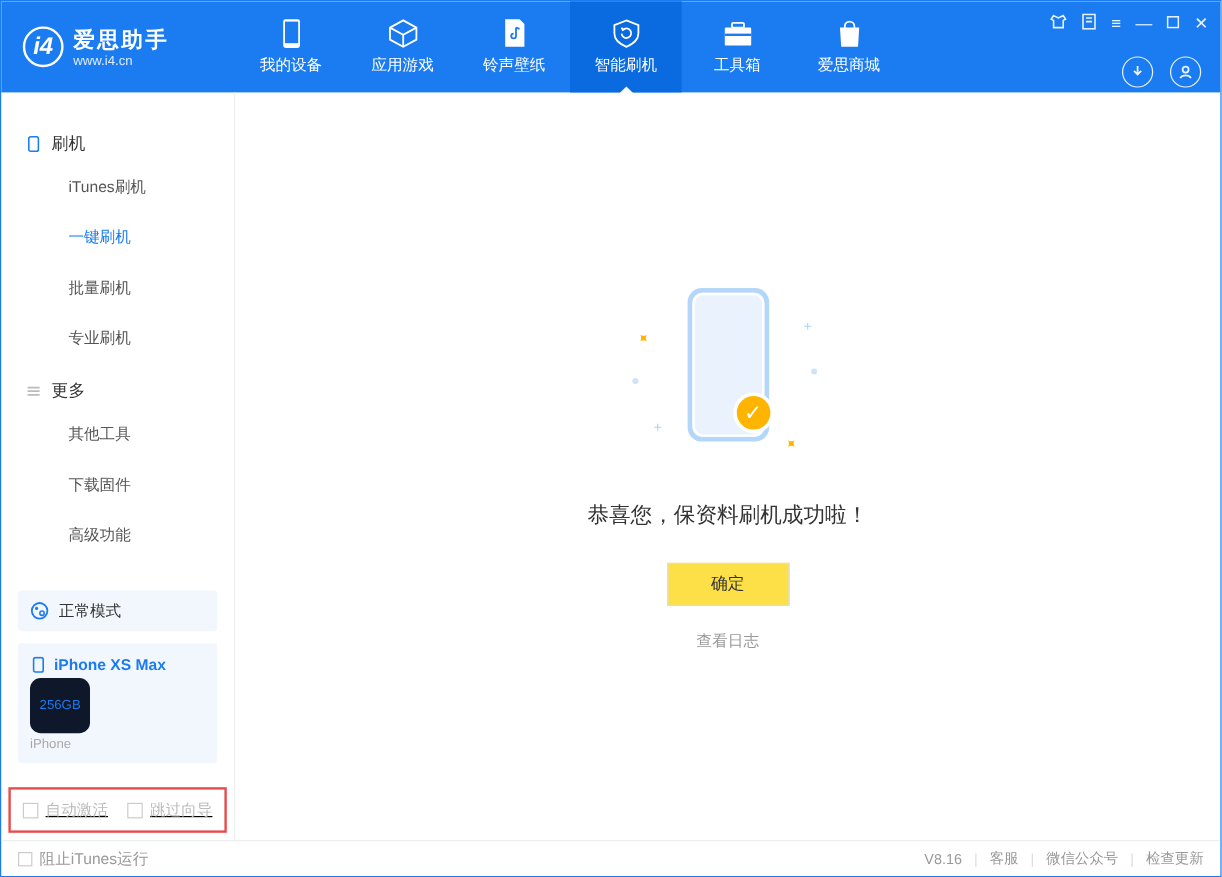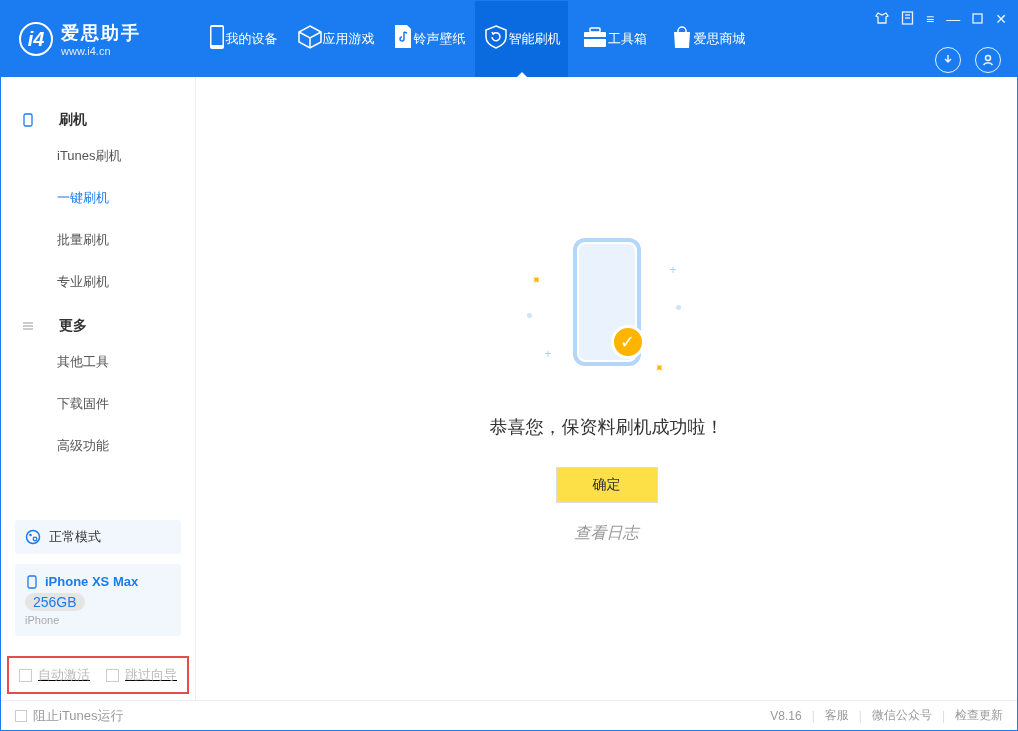--- a/index.html
+++ b/index.html
@@ -4,55 +4,55 @@
 <style>
 * { margin: 0; padding: 0; box-sizing: border-box; font-family: "Microsoft YaHei", Arial, sans-serif; }
 body { background: #fff; width: 1018px; height: 731px; overflow: hidden; border: 1px solid #1a7cf0; }
 .header { background: #1a7cf0; height: 76px; display: flex; align-items: stretch; color: #fff; }
 .logo-area { display: flex; align-items: center; padding: 0 18px; width: 195px; }
 .logo-circle { width: 34px; height: 34px; border: 2.5px solid #fff; border-radius: 50%; display: flex; align-items: center; justify-content: center; font-weight: bold; font-size: 20px; font-style: italic; margin-right: 8px; }
 .logo-text { display: flex; flex-direction: column; }
 .logo-text .big { font-size: 18px; font-weight: bold; letter-spacing: 2px; }
 .logo-text .small { font-size: 11px; opacity: 0.85; }
 .nav { display: flex; flex: 1; }
-.nav-item { width: 93px; display: flex; flex-direction: row; align-items: center; justify-content: center; font-size: 13px; cursor: pointer; position: relative; }
+.nav-item { width: 93px; display: flex; flex-direction: column; align-items: center; justify-content: center; font-size: 13px; cursor: pointer; position: relative; }
 .nav-item.active { background: #0a6ae0; }
 .nav-item.active::after { content: ""; position: absolute; bottom: -1px; left: 50%; transform: translateX(-50%); border: 6px solid transparent; border-bottom-color: #fff; }
 .nav-item .icon { height: 26px; margin-bottom: 4px; display: flex; align-items: center; justify-content: center; }
 .window-controls { display: flex; align-items: flex-start; padding: 6px 10px; gap: 12px; font-size: 14px; }
 .window-controls span { cursor: pointer; opacity: 0.9; }
 .acct-icons { display: flex; align-items: center; gap: 14px; padding-right: 16px; }
 .acct-icons .circ { width: 26px; height: 26px; border: 1.5px solid #fff; border-radius: 50%; display: flex; align-items: center; justify-content: center; cursor: pointer; opacity: 0.9; }
 .body-area { display: flex; height: calc(100% - 76px - 30px); }
 .sidebar { width: 195px; border-right: 1px solid #eee; display: flex; flex-direction: column; }
 .side-nav { flex: 1; padding-top: 20px; font-size: 14px; color: #333; }
-.section-head { display: flex; align-items: center; gap: 24px; padding: 6px 20px; font-weight: bold; margin-top: 8px; }
+.section-head { display: flex; align-items: center; gap: 8px; padding: 6px 20px; font-weight: normal; margin-top: 8px; }
 .sub-item { padding: 12px 20px 12px 56px; color: #555; cursor: pointer; font-size: 13px; }
 .sub-item.active { color: #1a7cf0; }
 .device-pane { padding: 10px 14px; }
 .mode-row { background: #f2f7fd; padding: 8px 10px; border-radius: 3px; display: flex; align-items: center; gap: 8px; font-size: 13px; color: #333; margin-bottom: 10px; }
 .device-row { background: #f2f7fd; padding: 10px; border-radius: 3px; }
 .device-name { color: #1a7cf0; font-size: 13px; font-weight: bold; display: flex; align-items: center; gap: 6px; }
-.device-capacity { display: inline-block; background: #e5e5e5; color: #1a7cf0; font-size: 14px; padding: 1px 8px; border-radius: 9px; margin-top: 4px; }
+.device-capacity { display: inline-block; background: #0f172a; color: #1a7cf0; font-size: 11px; padding: 17px 8px; border-radius: 9px; margin-top: 4px; }
 .device-type { font-size: 11px; color: #aaa; margin-top: 3px; }
 .checkbox-strip { border: 2px solid #e94b4b; padding: 8px 10px; margin: 10px 6px 6px 6px; display: flex; gap: 16px; text-decoration: underline; }
 .cb { display: flex; align-items: center; gap: 6px; font-size: 13px; color: #bbb; cursor: pointer; }
 .cb .box { width: 13px; height: 13px; border: 1px solid #ccc; }
 .main { flex: 1; display: flex; flex-direction: column; align-items: center; justify-content: center; position: relative; }
 .phone-illus { position: relative; width: 220px; height: 170px; margin-bottom: 12px; }
 .phone { width: 68px; height: 128px; border: 4px solid #b3d6f9; border-radius: 12px; background: #eaf3fd; position: absolute; left: 50%; top: 5px; transform: translateX(-50%); }
 .phone::before{content:"";position:absolute;top:0;left:0;right:0;bottom:0;border:2px solid #fff;border-radius:9px;}
 .check-badge { width: 34px; height: 34px; background: #ffb400; border-radius: 50%; border: 3px solid #fff; position: absolute; left: 50%; top: 92px; transform: translateX(4px); display: flex; align-items: center; justify-content: center; color: #fff; font-size: 18px; }
 .sparkle { position: absolute; color: #ffb400; font-size: 12px; }
 .s1 { left: 34px; top: 40px; transform: rotate(45deg);} .s2 { right: 40px; top: 30px; color:#abd4f8;} .s3 { left: 48px; bottom: 42px; color:#abd4f8;} .s4 { right:52px; bottom:28px; transform: rotate(45deg);}
 .dot{position:absolute;width:5px;height:5px;background:#cfe3f8;border-radius:50%;}
 .d1{left:30px;top:80px;} .d2{right:36px;top:72px;}
 .success-text { font-size: 18px; color: #333; margin-bottom: 28px; }
 .ok-btn { padding: 8px 36px; border: 1px solid #ddd; background: #fde047; font-size: 14px; color: #333; cursor: pointer; margin-bottom: 20px; }
-.log-link { font-size: 16px; color: #999; cursor: pointer; font-style: italic; }
+.log-link { font-size: 13px; color: #999; cursor: pointer; }
 .footer { height: 30px; border-top: 1px solid #eee; display: flex; align-items: center; padding: 0 14px; font-size: 12px; color: #999; }
 .footer .left { display: flex; gap: 6px; flex: 1; }
 .footer .box { width: 12px; height: 12px; border: 1px solid #ccc; }
 .footer .right { display: flex; align-items: center; gap: 10px; }
 .footer .sep { color: #ddd; }
 .icon svg { fill: #fff; }
 .si{width:14px;height:14px;}
 </style>
 </head>
 <body>

